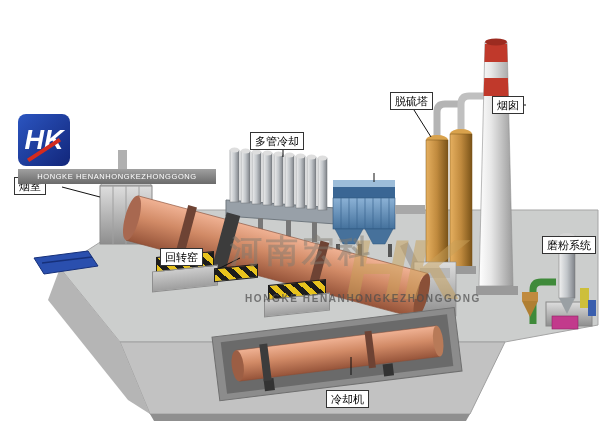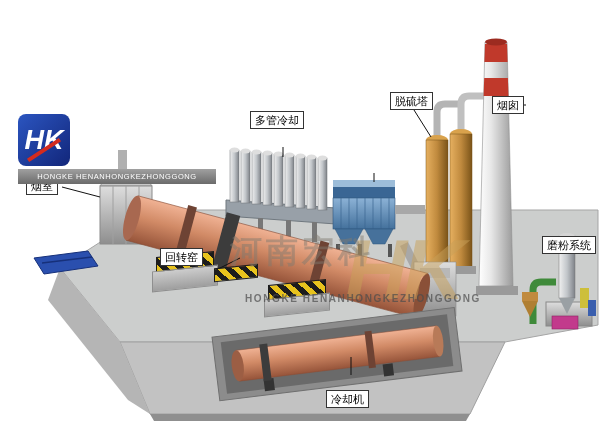--- a/index.html
+++ b/index.html
@@ -229,21 +229,21 @@
 
 
   <div class="logo">
     <div class="logo-emblem">
       <span>HK</span>
       <div class="logo-slash"></div>
     </div>
     <div class="logo-banner">HONGKE HENANHONGKEZHONGGONG</div>
   </div>
 
-  <div class="eq-label" style="left:26px;top:177px">烟室</div>
-  <div class="eq-label" style="left:250px;top:111px">多管冷却</div>
+  <div class="eq-label" style="left:14px;top:177px">烟室</div>
+  <div class="eq-label" style="left:250px;top:132px">多管冷却</div>
   <div class="eq-label" style="left:390px;top:92px">脱硫塔</div>
   <div class="eq-label" style="left:492px;top:96px">烟囱</div>
   <div class="eq-label" style="left:542px;top:236px">磨粉系统</div>
   <div class="eq-label" style="left:160px;top:248px">回转窑</div>
   <div class="eq-label" style="left:326px;top:390px">冷却机</div>
 
 </div>
 
 </body></html>

